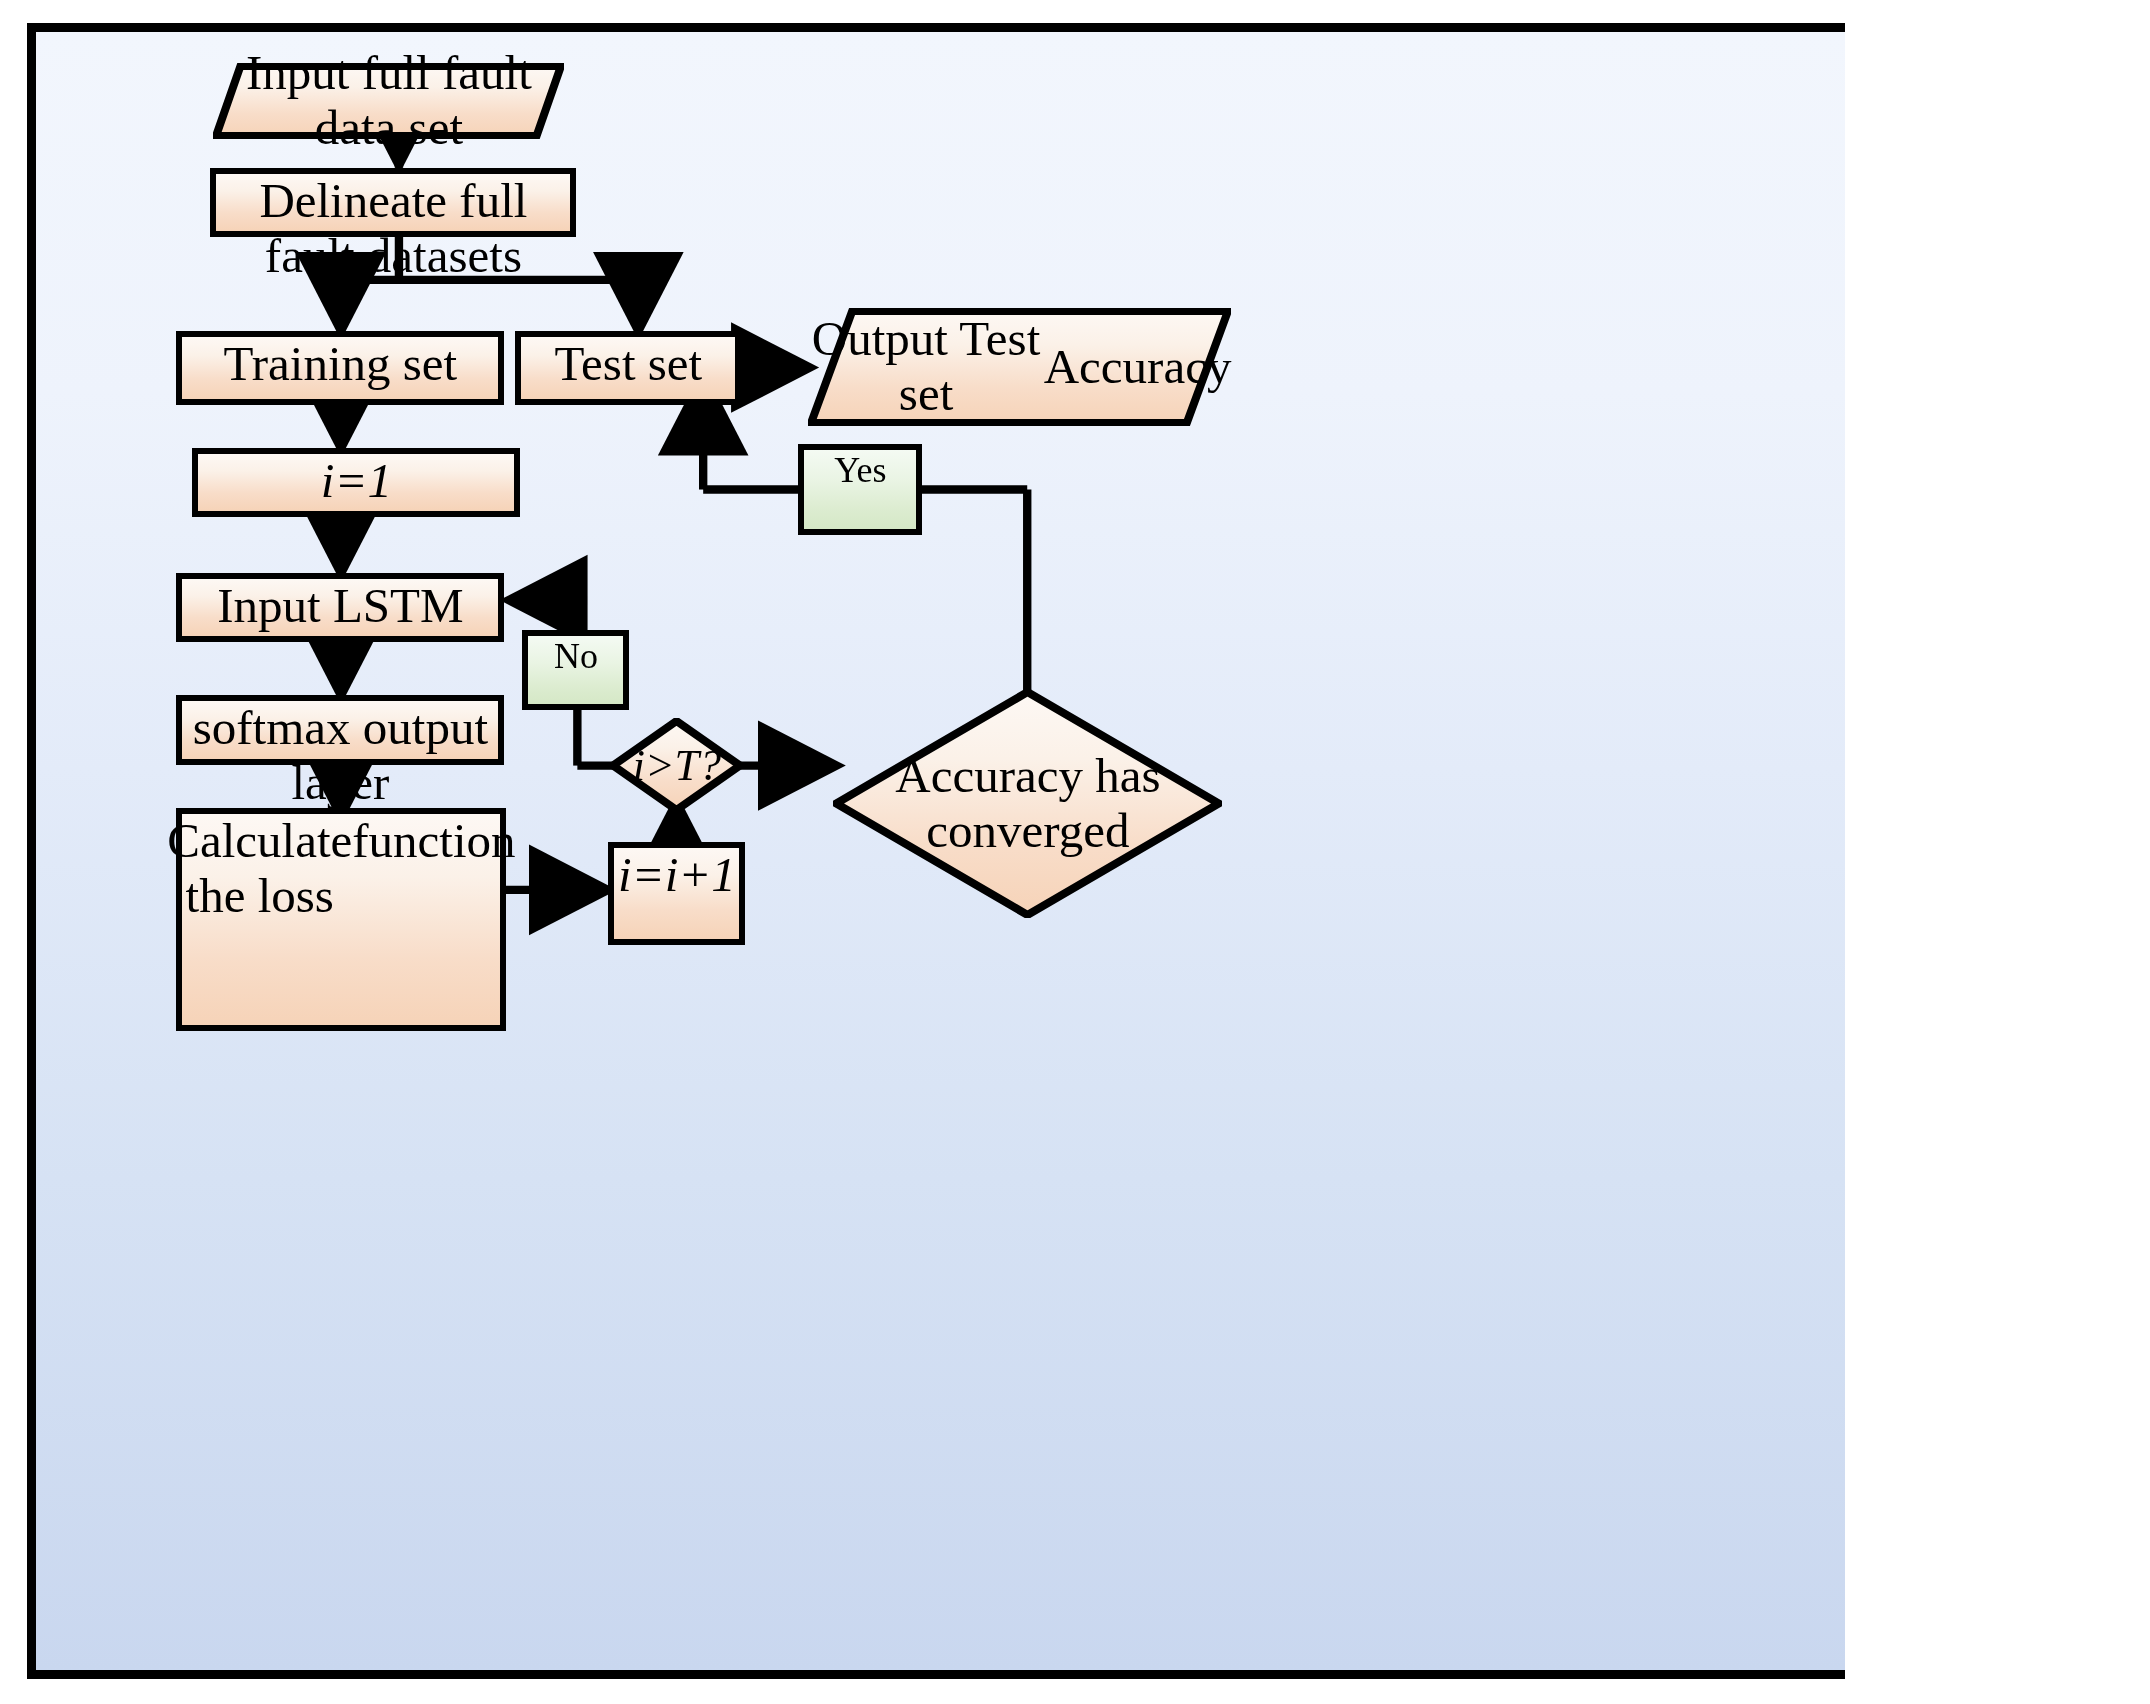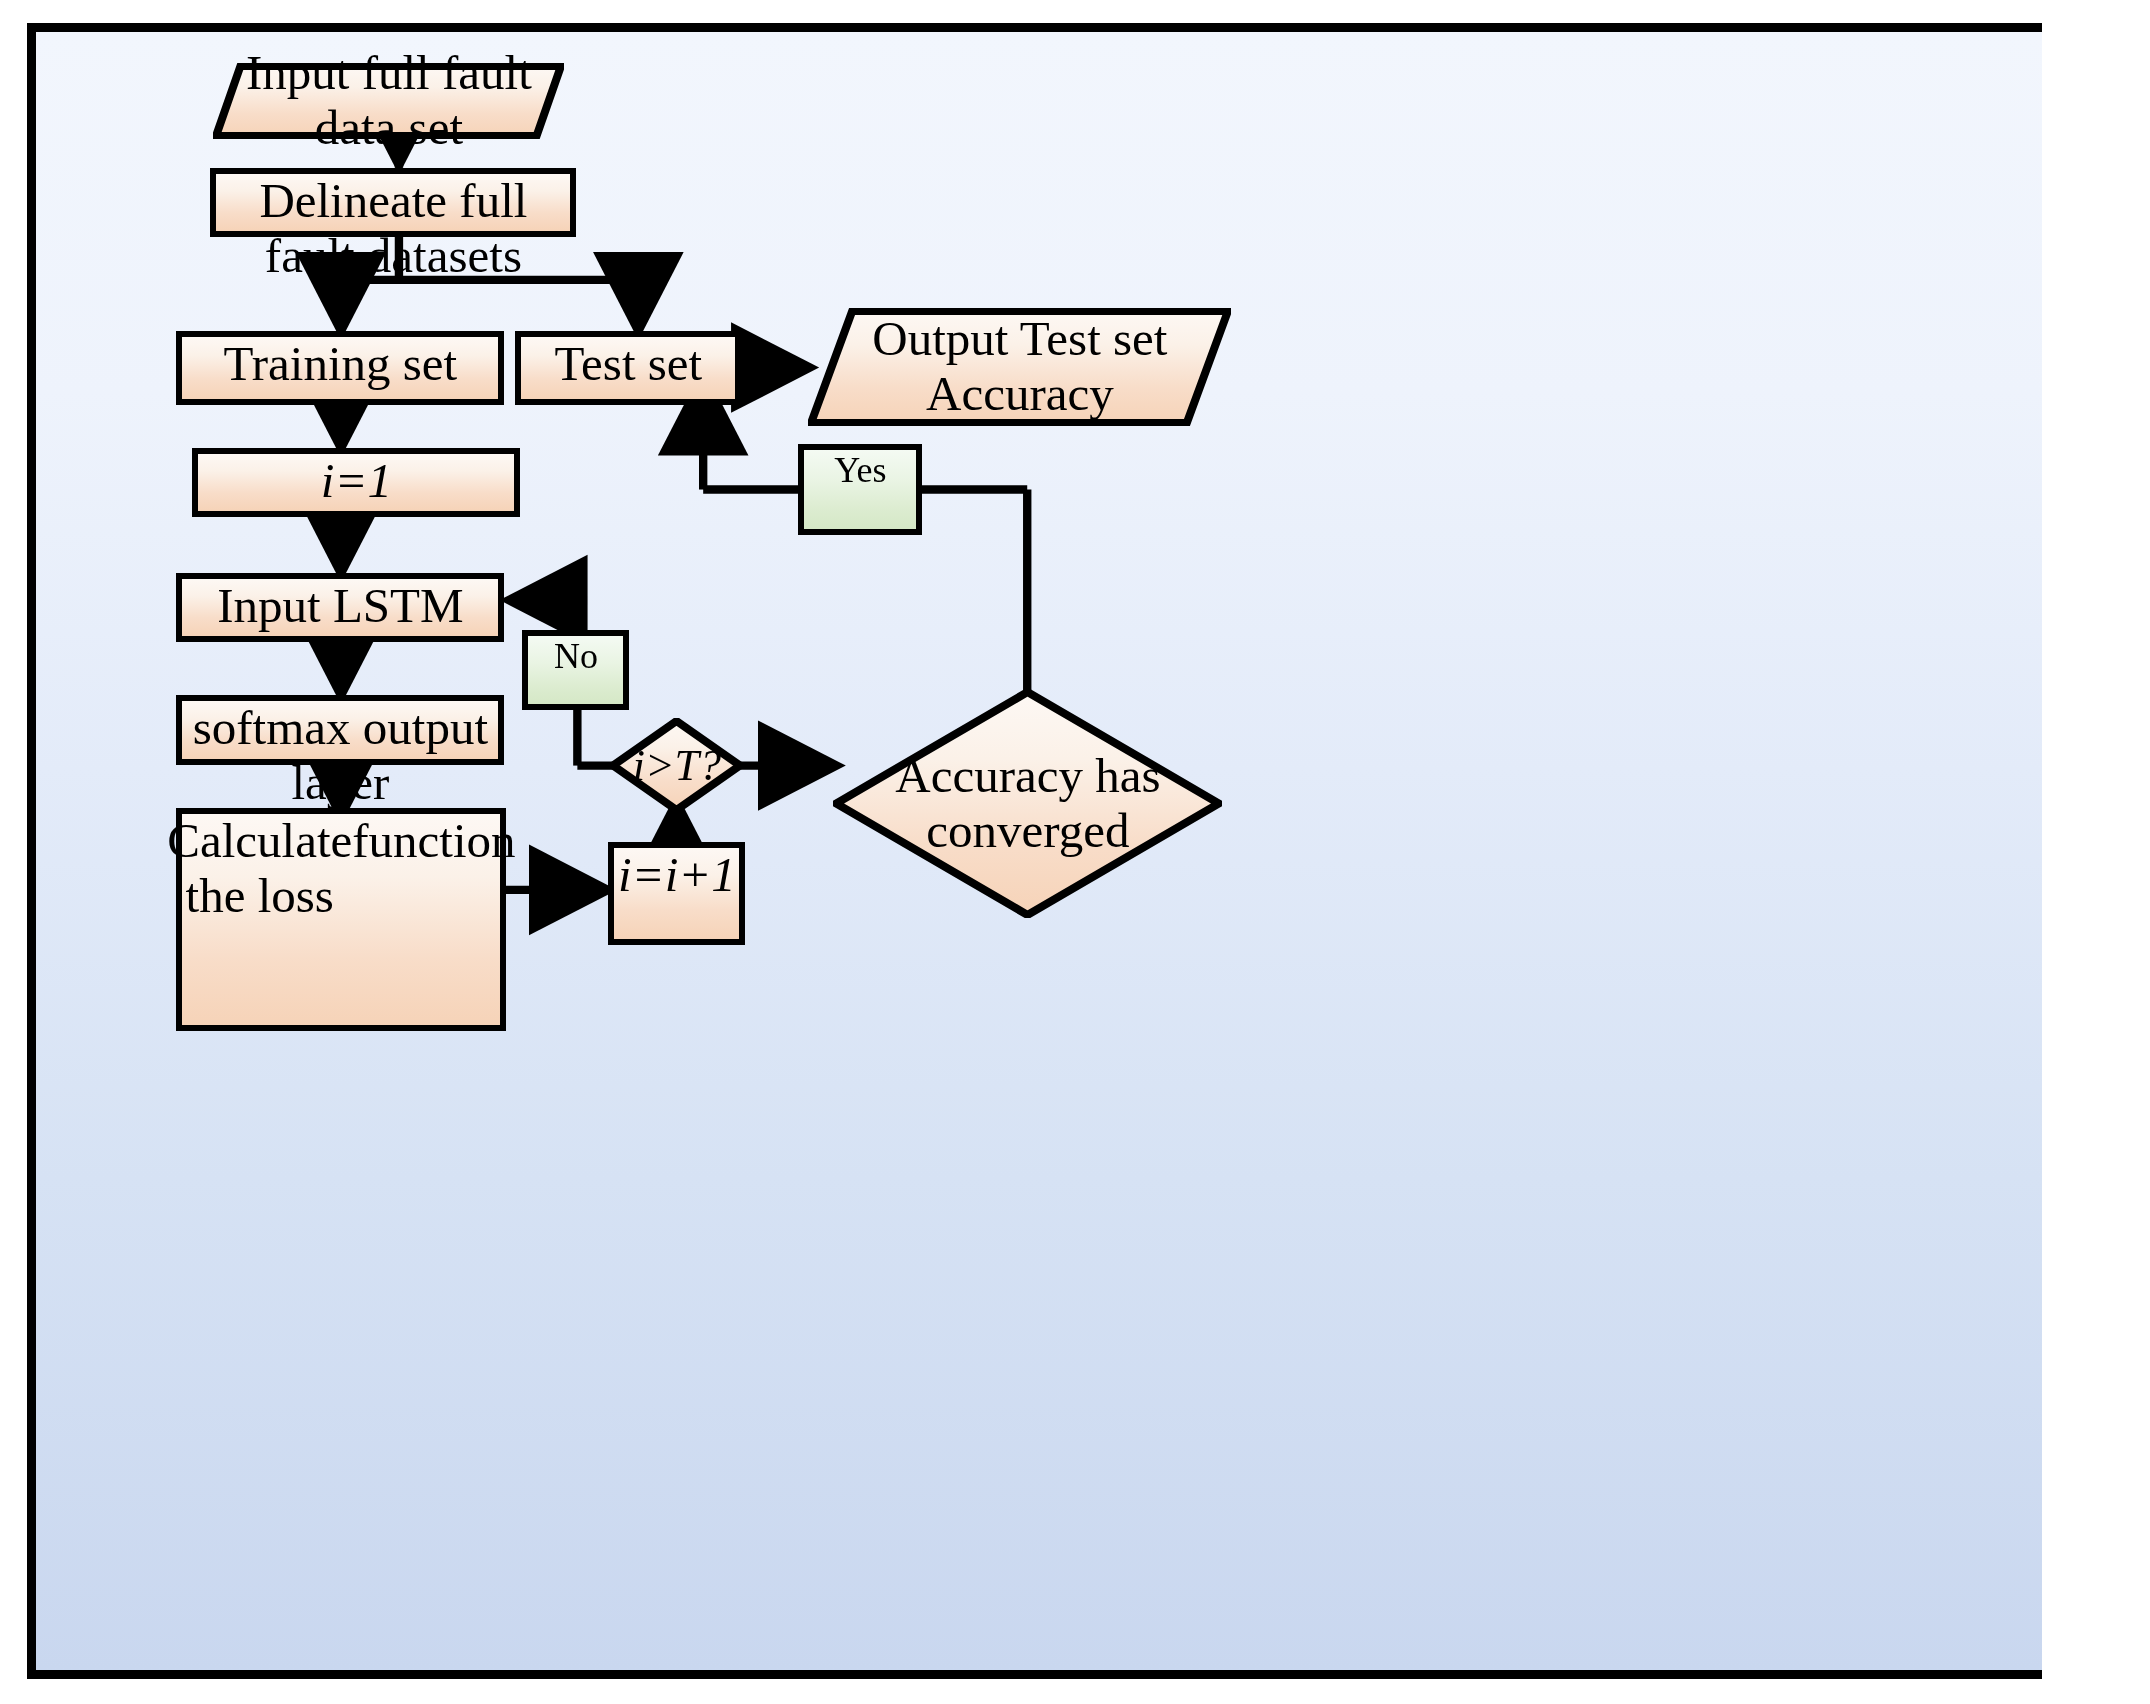--- a/index.html
+++ b/index.html
@@ -2,21 +2,21 @@
 <html style="font-size:12.2px"><head>
 <meta charset="utf-8">
 <style>
   html, body {
     margin: 0;
     padding: 0;
     background: #ffffff;
   }
   #root {
     position: relative;
-    width: 2042px;
+    width: 1845px;
     height: 1705px;
     background: #ffffff;
     font-family: "Liberation Serif", "DejaVu Serif", serif;
     overflow: hidden;
   }
   #frame {
     position: absolute;
     left: 27.4px;
     top: 23px;
     width: 2095px;
@@ -186,21 +186,21 @@
         <defs>
           <linearGradient id="gPeach2" x1="0" y1="0" x2="0" y2="1">
             <stop offset="0%" stop-color="#fdf8f4"></stop>
             <stop offset="30%" stop-color="#fbf1e8"></stop>
             <stop offset="68%" stop-color="#f8ddc9"></stop>
             <stop offset="100%" stop-color="#f6d3b8"></stop>
           </linearGradient>
         </defs>
         <polygon points="58,4 551,4 497,151 4,151" fill="url(#gPeach2)" stroke="#000" stroke-width="8" vector-effect="non-scaling-stroke"></polygon>
       </svg>
-      <div class="para-label t56" style="flex-direction:column;">
+      <div class="para-label t56" style="flex-direction:row;">
         <span>Output Test set</span>
         <span>Accuracy</span>
       </div>
     </div>
 
     <div class="node rect t56 ital" style="left:156px; top:416px; width:328px; height:69px;">
       <span>i=1</span>
     </div>
 
     <div class="node rect t56" style="left:140px; top:541px; width:328px; height:69px;">

